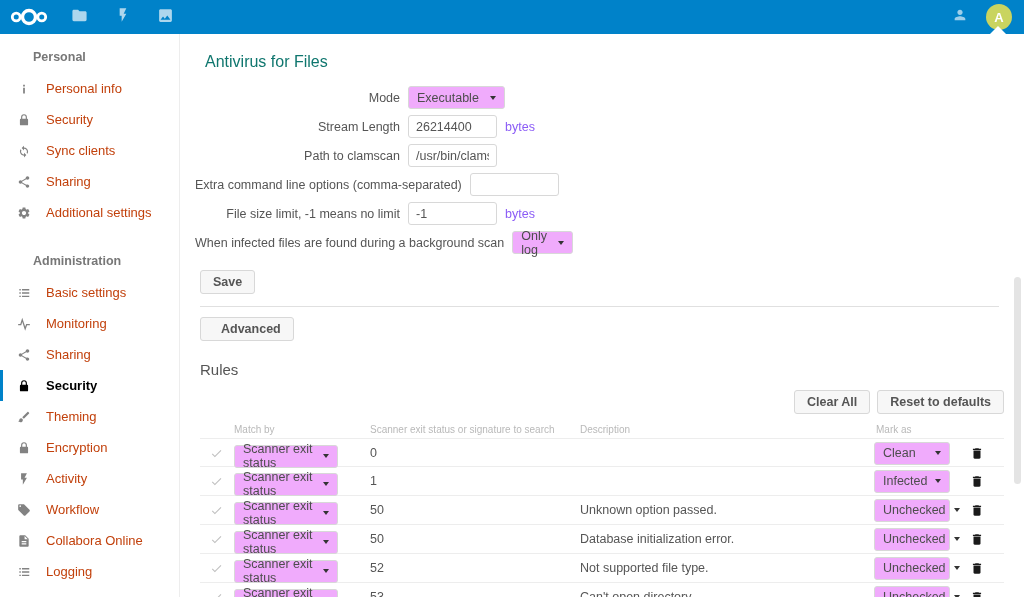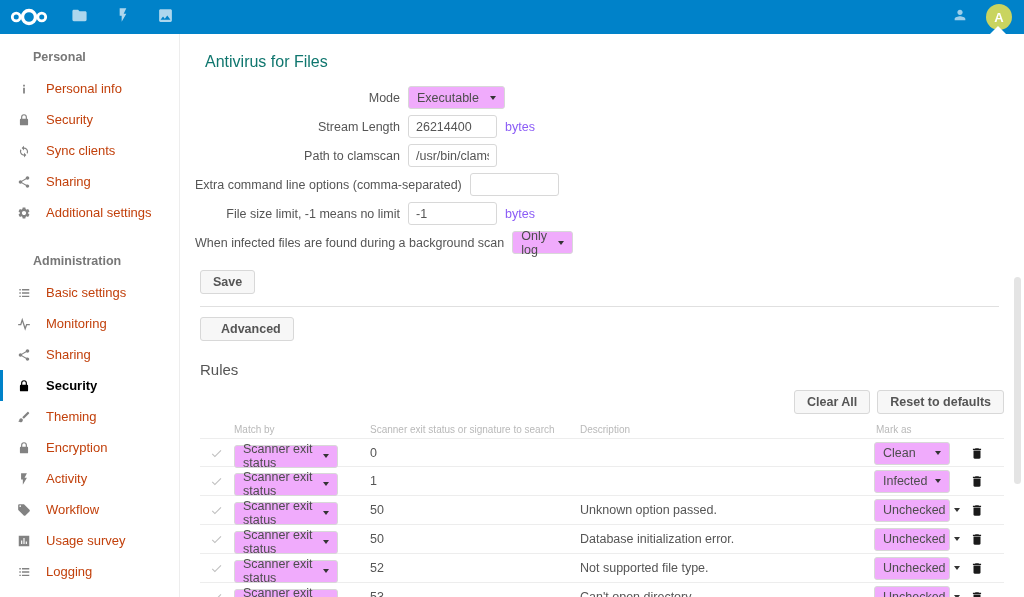--- a/index.html
+++ b/index.html
@@ -229,24 +229,24 @@
     <span class="nav-icon">
           <svg viewBox="0 0 24 24" fill="currentColor">
             <path d="M21.41 11.58l-9-9C12.05 2.22 11.55 2 11 2H4c-1.1 0-2 .9-2 2v7c0 .55.22 1.05.59 1.42l9 9c.36.36.86.58 1.41.58.55 0 1.05-.22 1.41-.59l7-7c.37-.36.59-.86.59-1.41 0-.55-.23-1.06-.59-1.42zM5.5 7C4.67 7 4 6.33 4 5.5S4.67 4 5.5 4 7 4.67 7 5.5 6.33 7 5.5 7z"></path>
           </svg>
         </span>
     <span class="nav-label">Workflow</span>
   </div>
       <div class="nav-item">
     <span class="nav-icon">
           <svg viewBox="0 0 24 24" fill="currentColor">
-            <path d="M3 3v18h18V3H3zm6 14H7v-6h2v6zm4 0h-2V7h2v10zm4 0h-2v-4h2v4z"></path>
-          </svg>
-        </span>
-    <span class="nav-label">Usage survey</span>
+            <path d="M14 2H6c-1.1 0-2 .9-2 2v16c0 1.1.9 2 2 2h12c1.1 0 2-.9 2-2V8l-6-6zm2 16H8v-2h8v2zm0-4H8v-2h8v2zm-3-5V3.5L18.5 9H13z"></path>
+          </svg>
+        </span>
+    <span class="nav-label">Collabora Online</span>
   </div>
       <div class="nav-item">
     <span class="nav-icon">
           <svg viewBox="0 0 24 24" fill="currentColor">
             <path d="M4 5h2.5v2.5H4zM8.5 5H21v2.5H8.5zM4 10.75h2.5v2.5H4zm4.5 0H21v2.5H8.5zM4 16.5h2.5V19H4zm4.5 0H21V19H8.5z"></path>
           </svg>
         </span>
     <span class="nav-label">Logging</span>
   </div>
     </nav>

